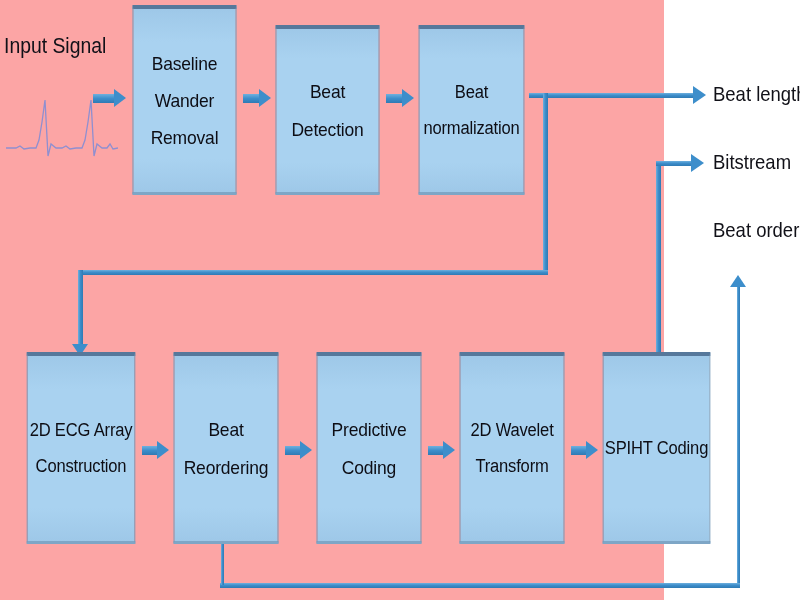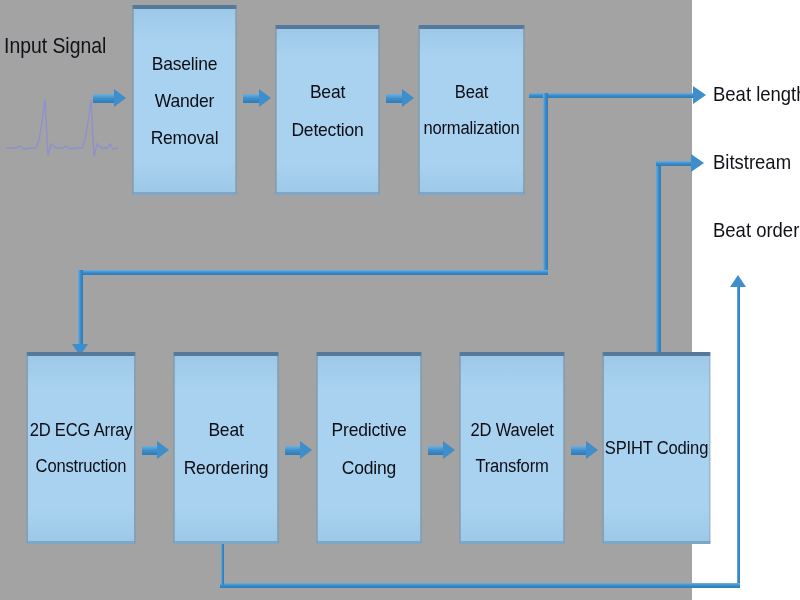--- a/index.html
+++ b/index.html
@@ -3,21 +3,21 @@
 <meta charset="utf-8">
 <title>ECG Compression Block Diagram</title>
 <style>
   html,body{margin:0;padding:0;}
   body{
     width:800px;height:600px;
     background:#ffffff;
     font-family:"Liberation Sans","DejaVu Sans",sans-serif;
     overflow:hidden;
   }
-  #stage{position:relative;width:664px;height:600px;background:#a3a3a3;padding-left:28px;}
+  #stage{position:relative;width:664px;height:600px;background:#fca5a5;}
 
   
   .box{
     position:absolute;
     box-sizing:border-box;
     background:linear-gradient(180deg,#9ec8e8 0%,#a9d2f0 18%,#a9d2f0 82%,#9ec8e8 100%);
     border:1px solid #6f95b5;
     border-top:4px solid #56789b;
     border-bottom:3px solid #7ea6c6;
     display:flex;

